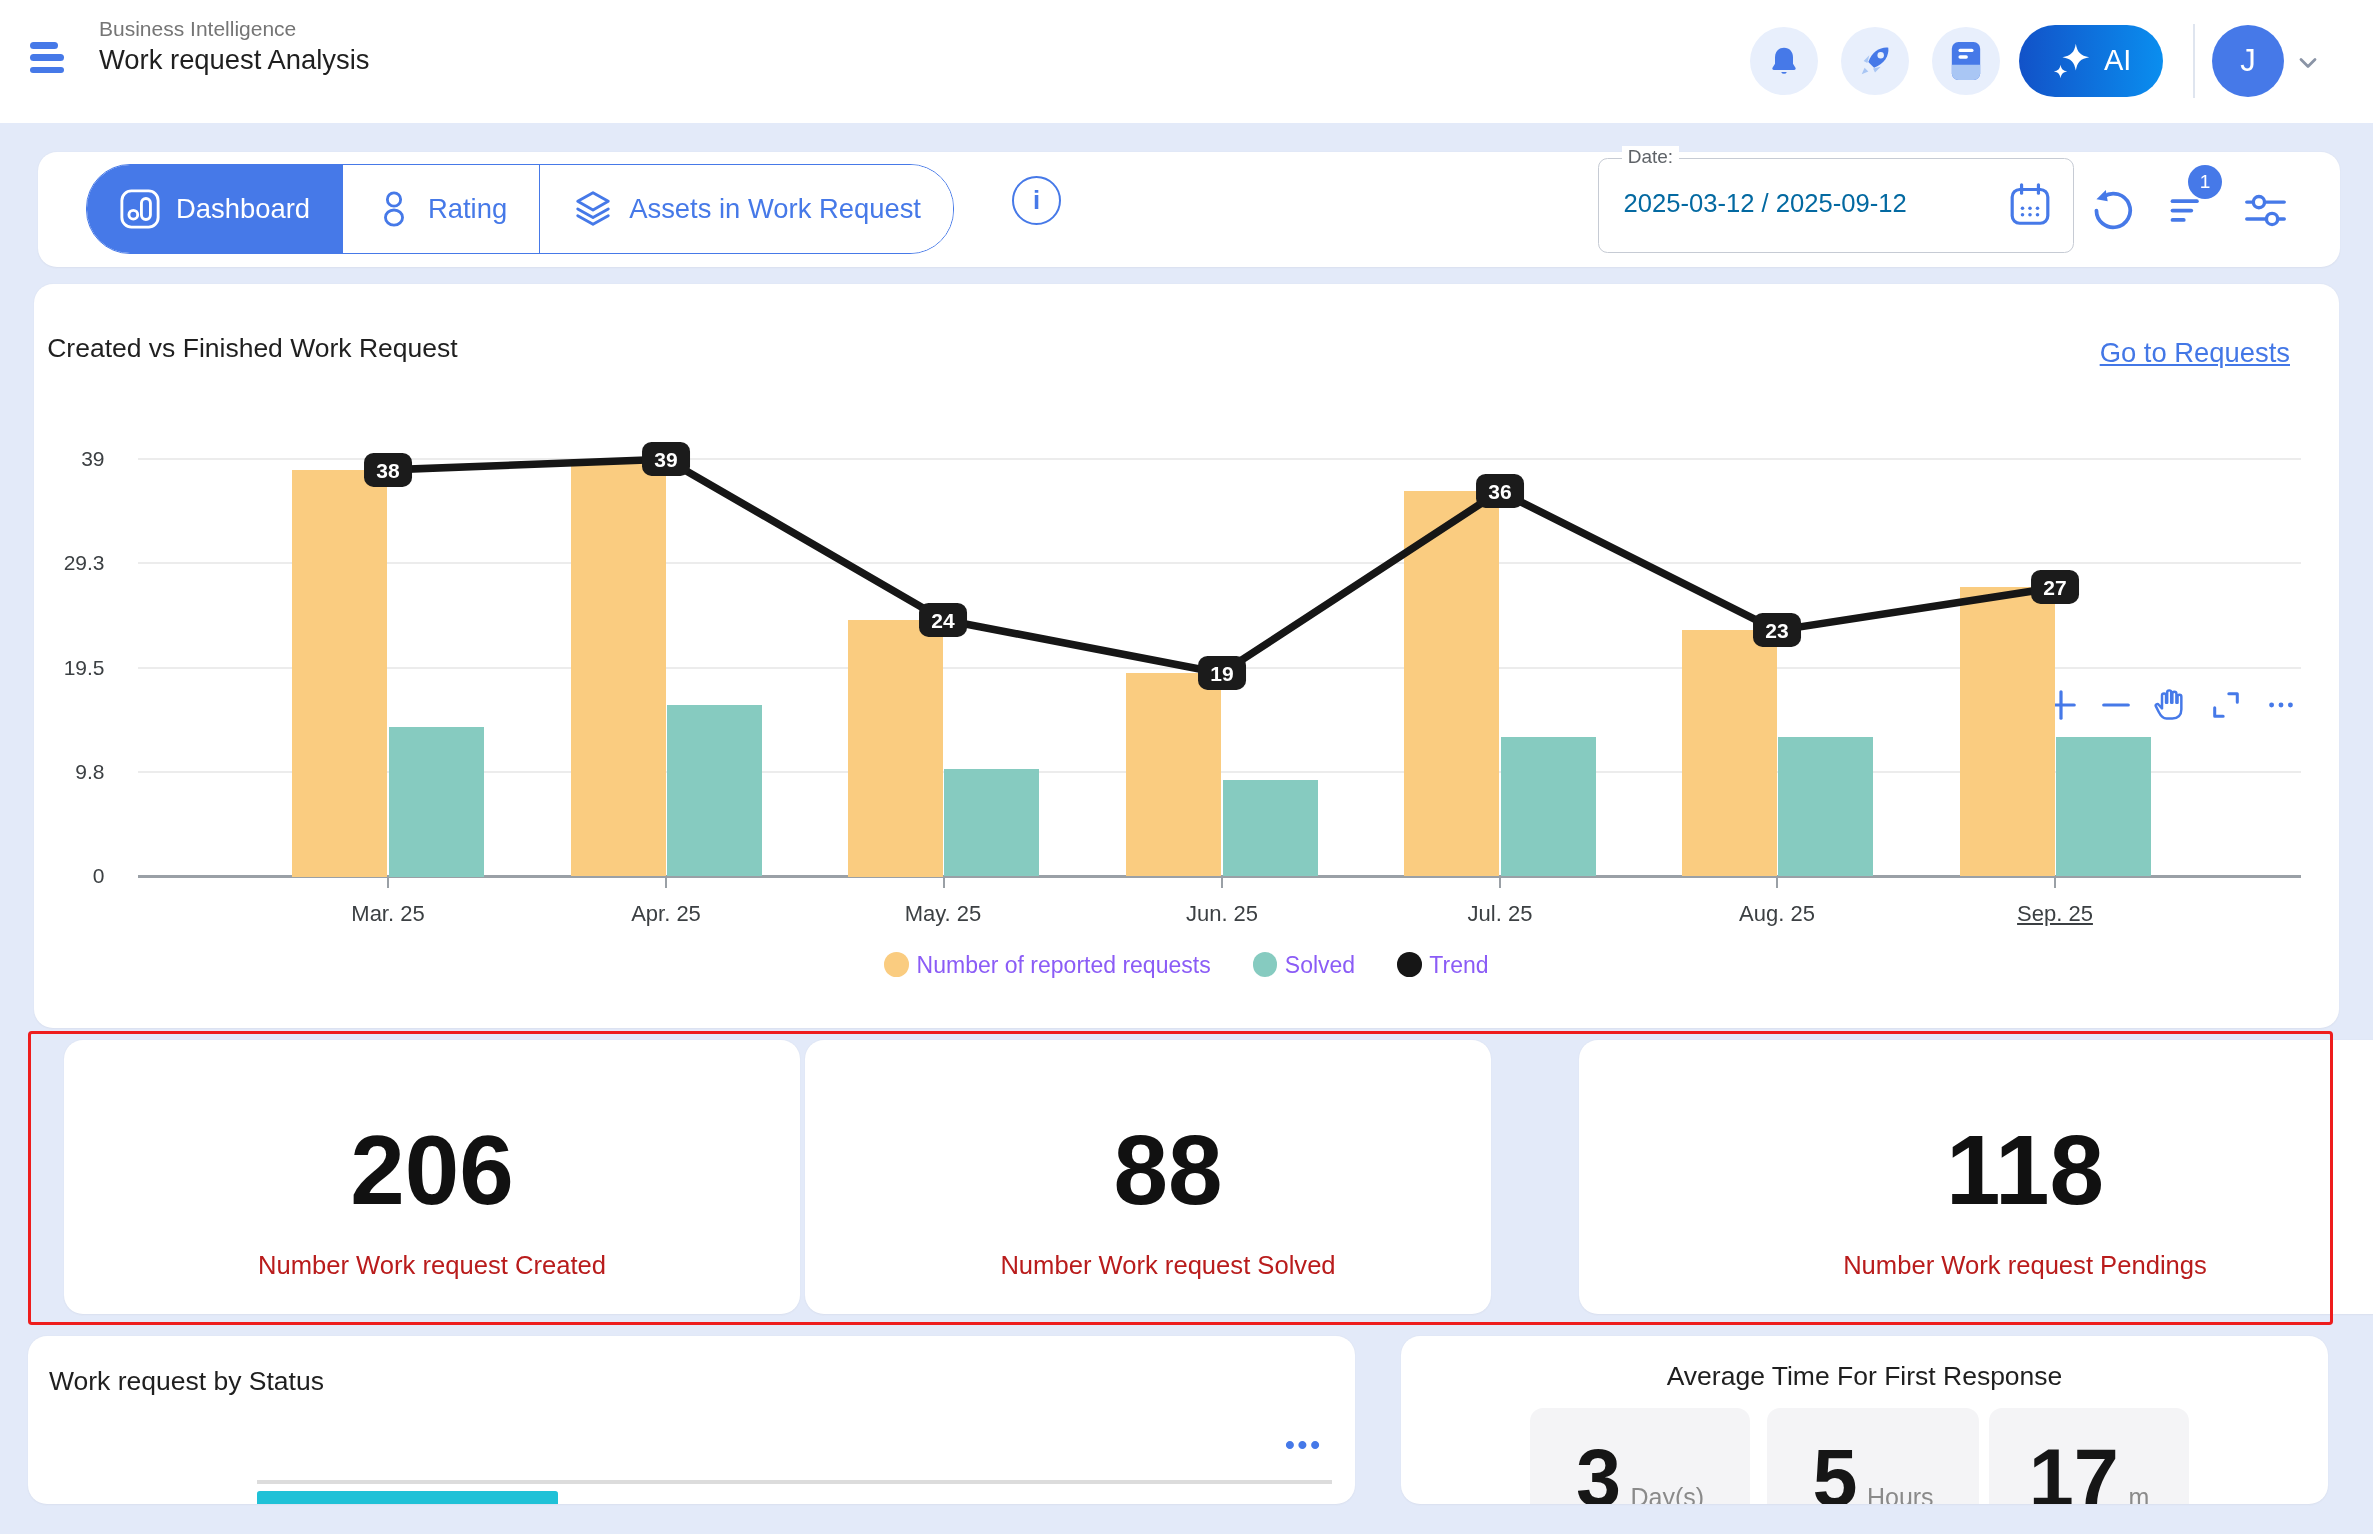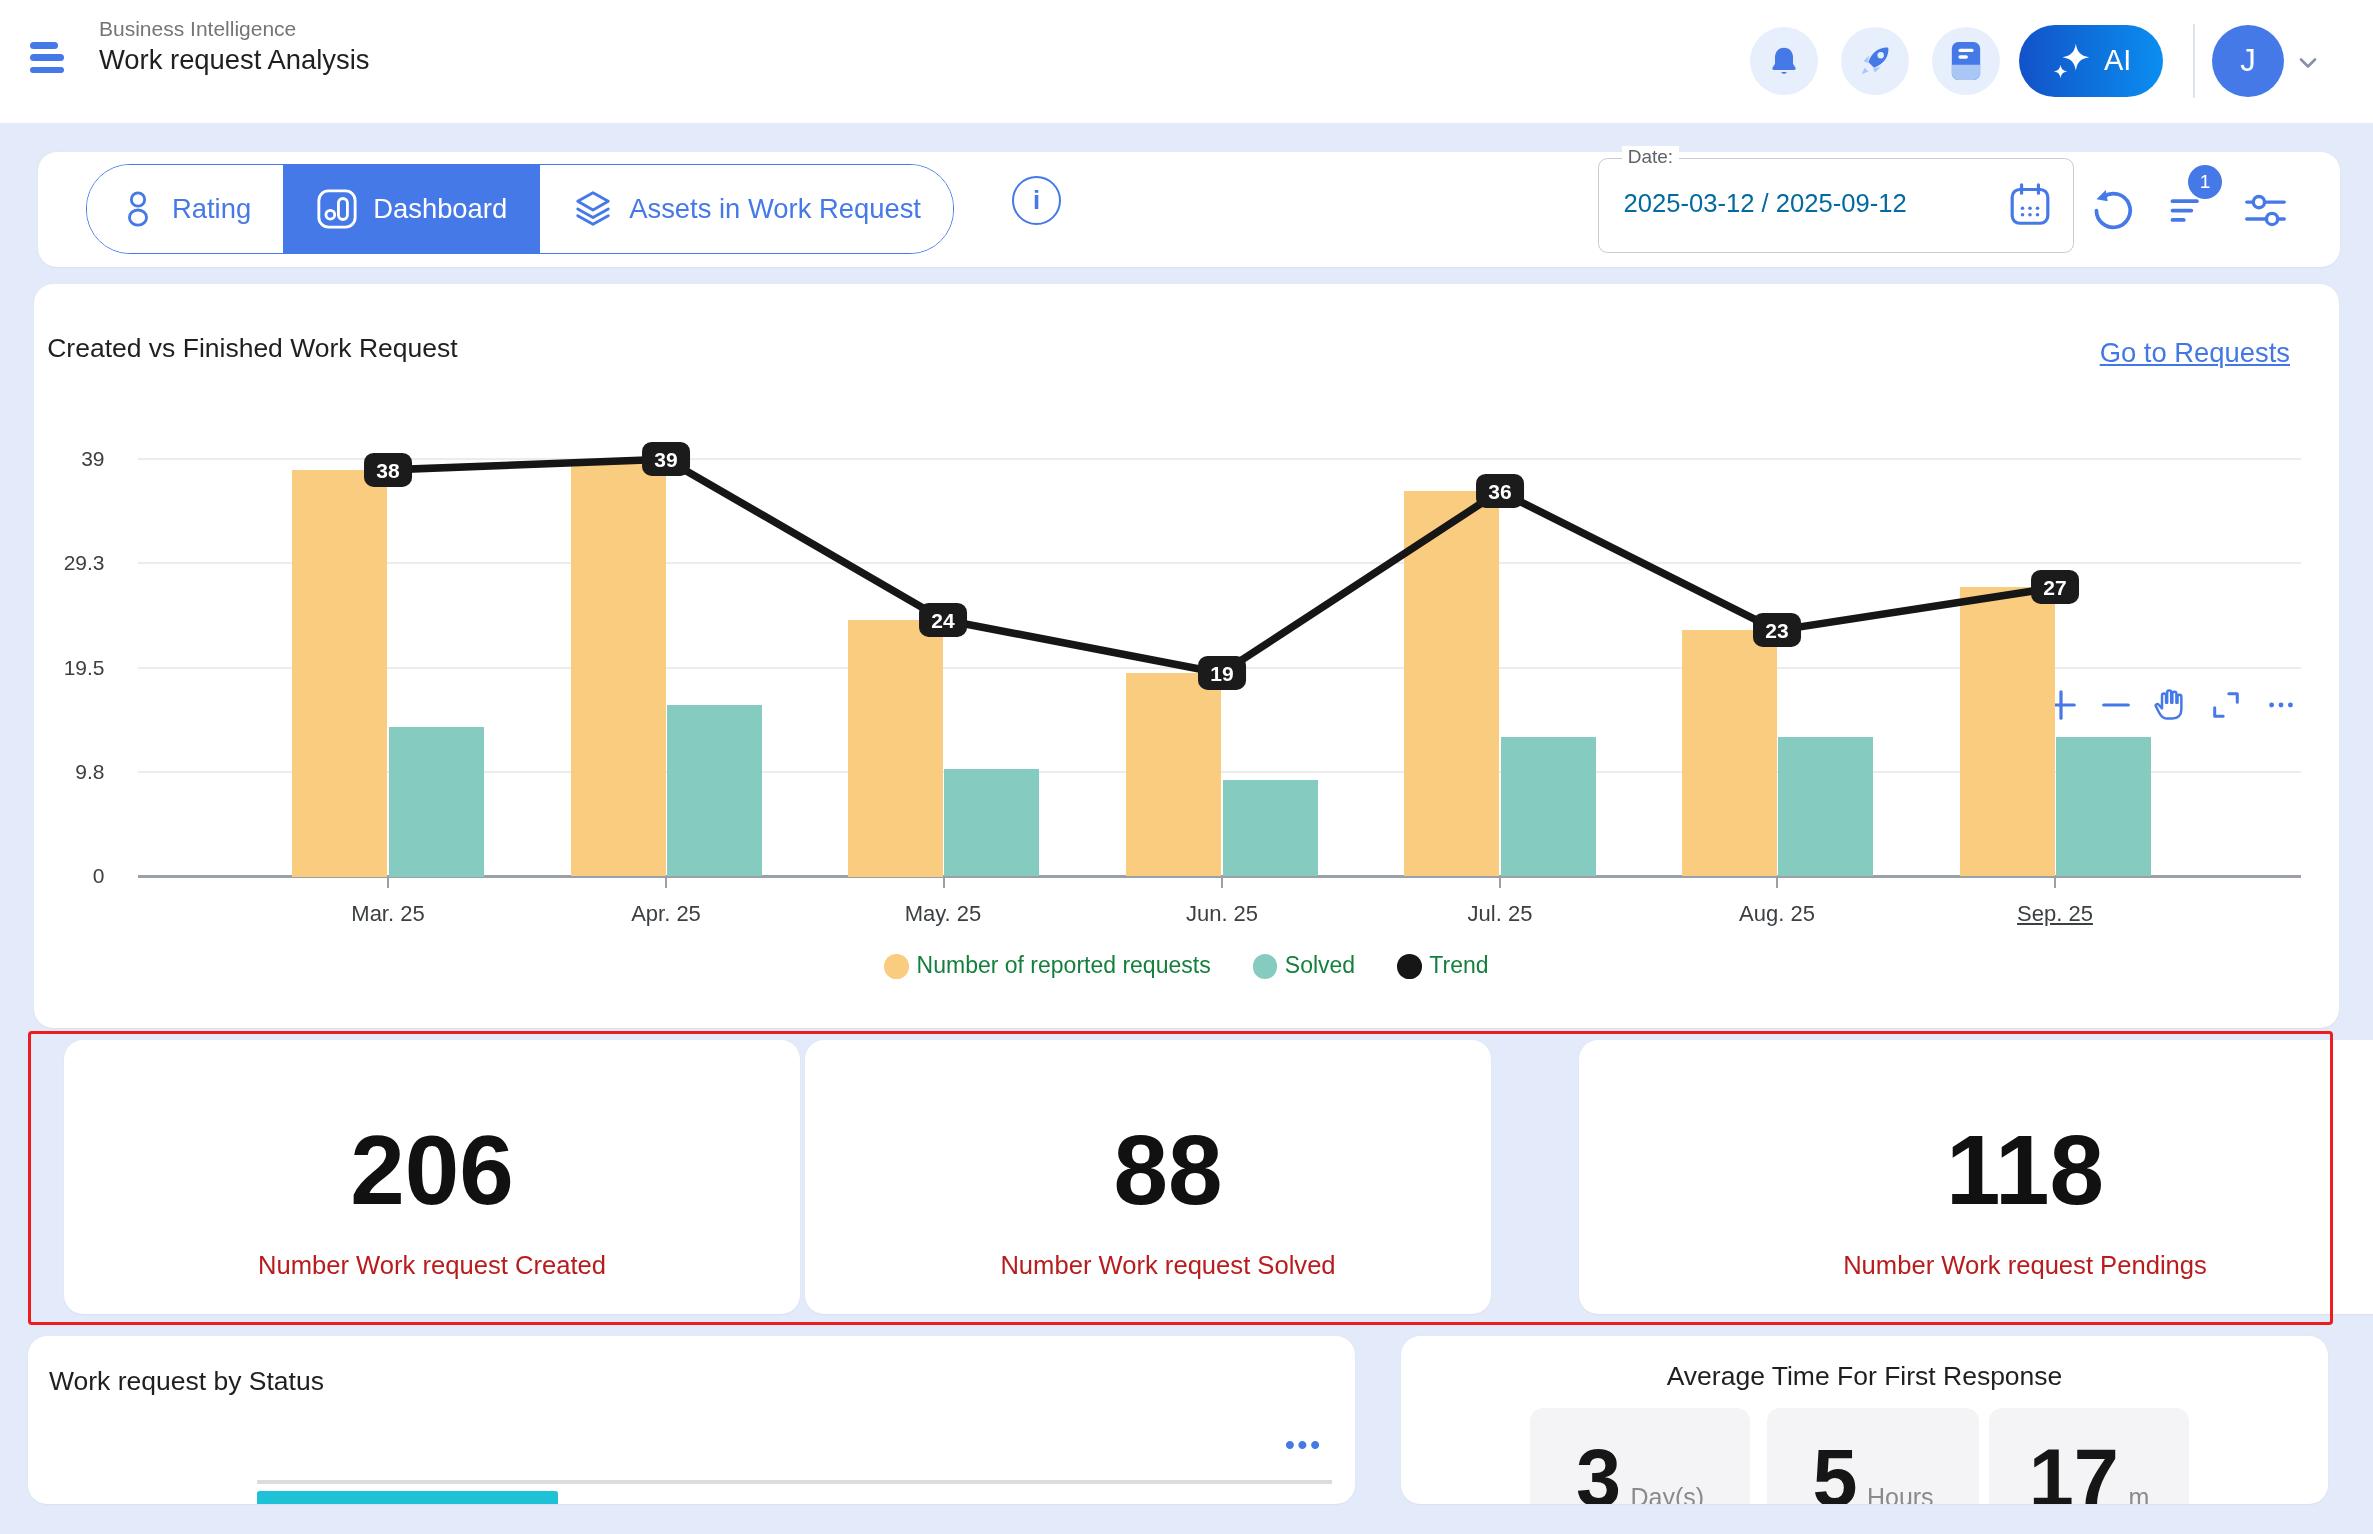--- a/index.html
+++ b/index.html
@@ -54,21 +54,21 @@
   .ct-icon{width:36px;height:36px;display:flex;align-items:center;justify-content:center;cursor:pointer;}
   .gridline{position:absolute;height:1.9px;background:#ECECEC;}
   .axisline{position:absolute;height:2.8px;background:#9AA0A6;}
   .ylab{position:absolute;width:61px;text-align:right;font-size:21px;color:#3C4043;transform:translateY(-50%);}
   .xlab{position:absolute;width:170px;text-align:center;font-size:22px;color:#3C4043;transform:translateX(-50%);}
   .xtick{position:absolute;width:1.9px;height:12.3px;background:#9AA0A6;}
   .bar{position:absolute;}
   .chip{position:absolute;transform:translate(-50%,-50%);background:#1B1B1B;color:#fff;font-size:21px;font-weight:700;
     padding:6.6px 12.3px;border-radius:9.5px;line-height:1;}
   .legend{position:absolute;left:0;right:0;top:668px;display:flex;justify-content:center;gap:42px;}
-  .legend-item{display:flex;align-items:flex-end;gap:7.6px;font-size:23px;color:#15803d;cursor:pointer;}
+  .legend-item{display:flex;align-items:flex-start;gap:7.6px;font-size:23px;color:#8b5cf6;cursor:pointer;}
   .legend-dot{width:24.6px;height:24.6px;border-radius:50%;}
   
   .kpi-highlight{position:absolute;left:28px;top:1031px;width:2305px;height:294px;border:3.8px solid #EE1D1D;
     border-radius:3.8px;box-sizing:border-box;z-index:5;pointer-events:none;}
   .kpi-card{position:absolute;top:1040px;height:274px;background:#fff;border-radius:19px;
     box-shadow:0 0.9px 1.9px rgba(60,64,67,.06);display:flex;flex-direction:column;align-items:center;}
   .kpi-value{margin-top:81px;font-size:98px;font-weight:600;line-height:1;color:#111;}
   .kpi-label{margin-top:32px;font-size:25.6px;color:#b91c1c;}
   
   .status-card{position:absolute;left:28px;top:1336px;width:1327px;height:168px;background:#fff;border-radius:19px;
@@ -143,38 +143,38 @@
     </div>
   <div class="avatar-chevron">
     <svg width="28" height="28" viewBox="0 0 24 24">
         <polyline points="6,9 12,15 18,9" fill="none" stroke="#8A94A6" stroke-width="2.4" stroke-linecap="round" stroke-linejoin="round"></polyline>
       </svg>
   </div>
 </div>
 
 <div class="toolbar-card">
   <div class="tabgroup">
-    <div class="tab">
-      <span>
-        <svg width="38" height="42" viewBox="0 0 40 44">
-          <circle cx="20" cy="12" r="7" fill="none" stroke="#4679E8" stroke-width="3"></circle>
-          <ellipse cx="20" cy="31" rx="9" ry="8" fill="none" stroke="#4679E8" stroke-width="3"></ellipse>
-        </svg>
-      </span>
-      <span>Rating</span>
-    </div>
     <div class="tab active">
       <span>
         <svg width="42" height="42" viewBox="0 0 44 44">
           <rect x="3" y="3" width="38" height="38" rx="10" fill="none" stroke="#fff" stroke-width="3"></rect>
           <circle cx="15" cy="28" r="4.6" fill="none" stroke="#fff" stroke-width="3"></circle>
           <rect x="23.5" y="11" width="9.4" height="22" rx="4.7" fill="none" stroke="#fff" stroke-width="3"></rect>
         </svg>
       </span>
       <span>Dashboard</span>
+    </div>
+    <div class="tab">
+      <span>
+        <svg width="38" height="42" viewBox="0 0 40 44">
+          <circle cx="20" cy="12" r="7" fill="none" stroke="#4679E8" stroke-width="3"></circle>
+          <ellipse cx="20" cy="31" rx="9" ry="8" fill="none" stroke="#4679E8" stroke-width="3"></ellipse>
+        </svg>
+      </span>
+      <span>Rating</span>
     </div>
     <div class="tab">
       <span>
         <svg width="42" height="42" viewBox="0 0 44 44">
           <path d="M22 5 L38 14 L22 23 L6 14 Z" fill="none" stroke="#4679E8" stroke-width="3" stroke-linejoin="round"></path>
           <path d="M6 22 L22 31 L38 22" fill="none" stroke="#4679E8" stroke-width="3" stroke-linejoin="round" stroke-linecap="round"></path>
           <path d="M6 29 L22 38 L38 29" fill="none" stroke="#4679E8" stroke-width="3" stroke-linejoin="round" stroke-linecap="round"></path>
         </svg>
       </span>
       <span>Assets in Work Request</span>

